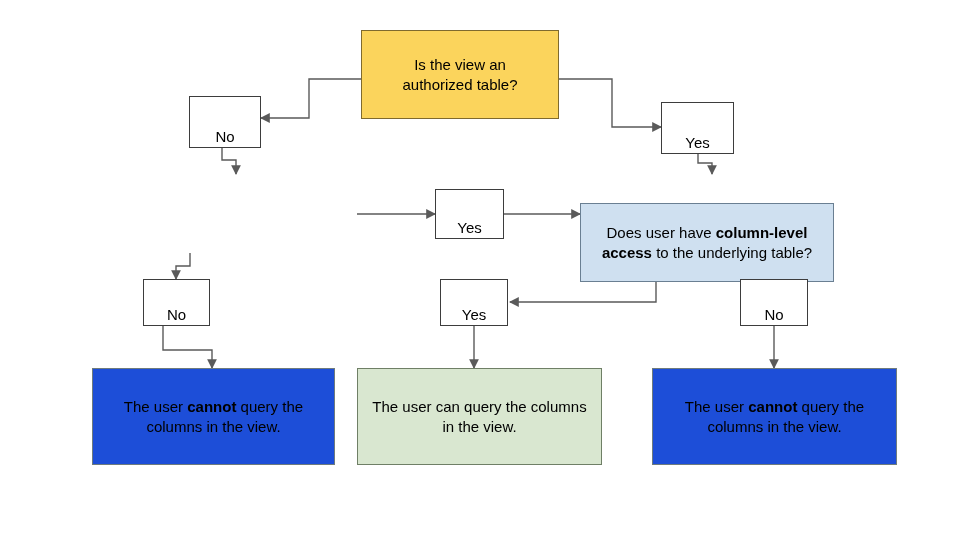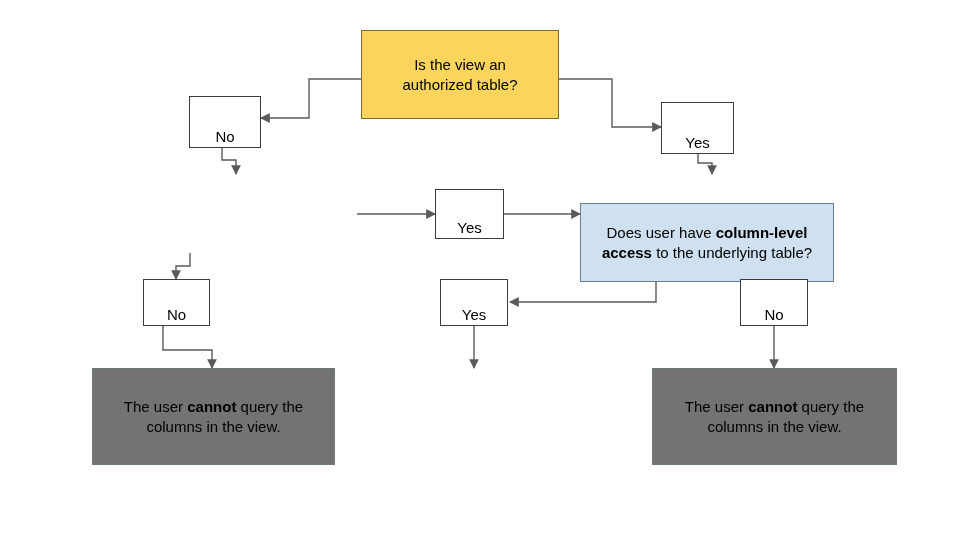--- a/index.html
+++ b/index.html
@@ -34,21 +34,21 @@
     color: #000000;
     line-height: 1.32;
   }
   .decision {
     font-size: 15px;
     padding: 4px 4px;
   }
   .node-yellow { background: #fbd45c; border-color: #7f6a2e; }
   .node-blue   { background: #cfe0f0; border-color: #6a7f92; }
   .node-green  { background: #d9e7d0; border-color: #6f7f66; }
-  .node-gray   { background: #737373; border-color: #6e7b7d; }
+  .node-gray   { background: #1d4ed8; border-color: #6e7b7d; }
   .node-white  { background: #ffffff; border-color: #3d3d3d; align-items: flex-end; }
   .label-box {
     font-size: 15px;
   }
   .terminal {
     font-size: 15px;
     padding: 6px 14px;
   }
   .node b, .node strong { font-weight: bold; }
 </style>
@@ -124,18 +124,21 @@
   </div>
 
   <div class="node node-white label-box" style="left:740px; top:279px; width:68px; height:47px;">
     <span>No</span>
   </div>
 
   <div class="node node-gray terminal" style="left:92px; top:368px; width:243px; height:97px;">
     <div><span>The user </span><b>cannot</b><span> query the columns in the view.</span></div>
   </div>
 
+  <div class="node node-green terminal" style="left:357px; top:368px; width:245px; height:97px;">
+    <div><span>The user can query the columns in the view.</span></div>
+  </div>
 
   <div class="node node-gray terminal" style="left:652px; top:368px; width:245px; height:97px;">
     <div><span>The user </span><b>cannot</b><span> query the columns in the view.</span></div>
   </div>
 
 </div>
 
 </body></html>

